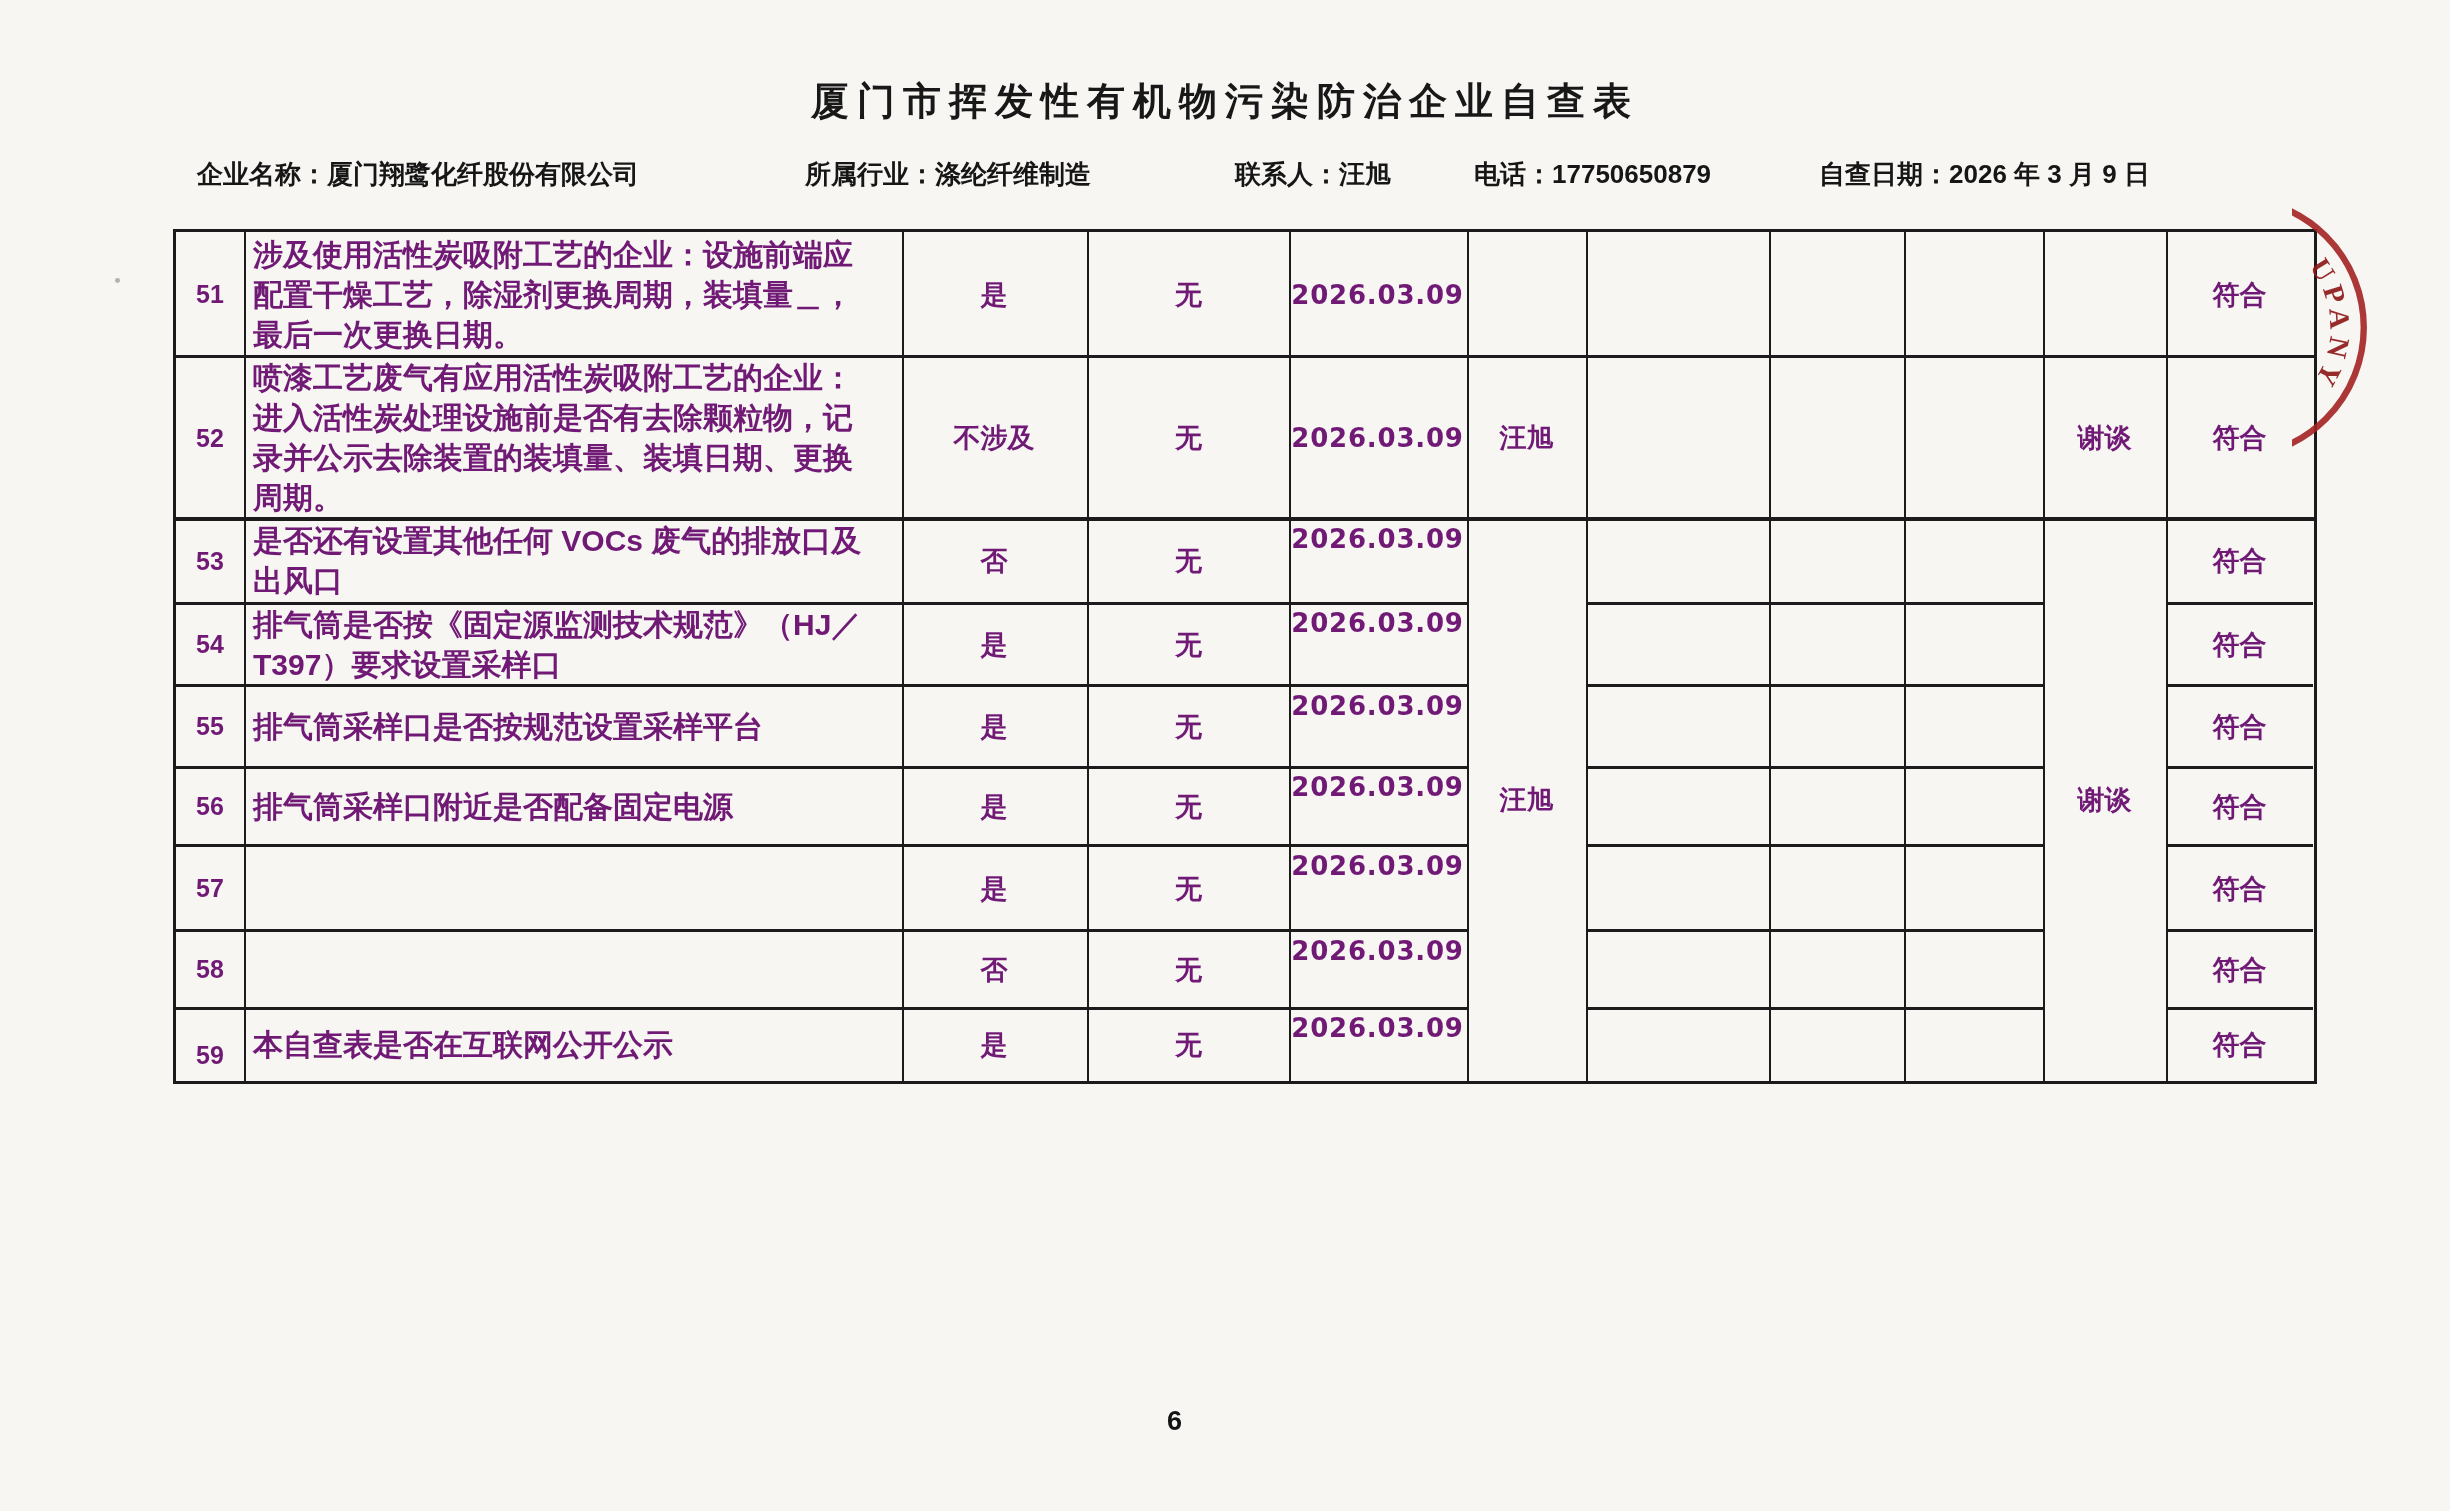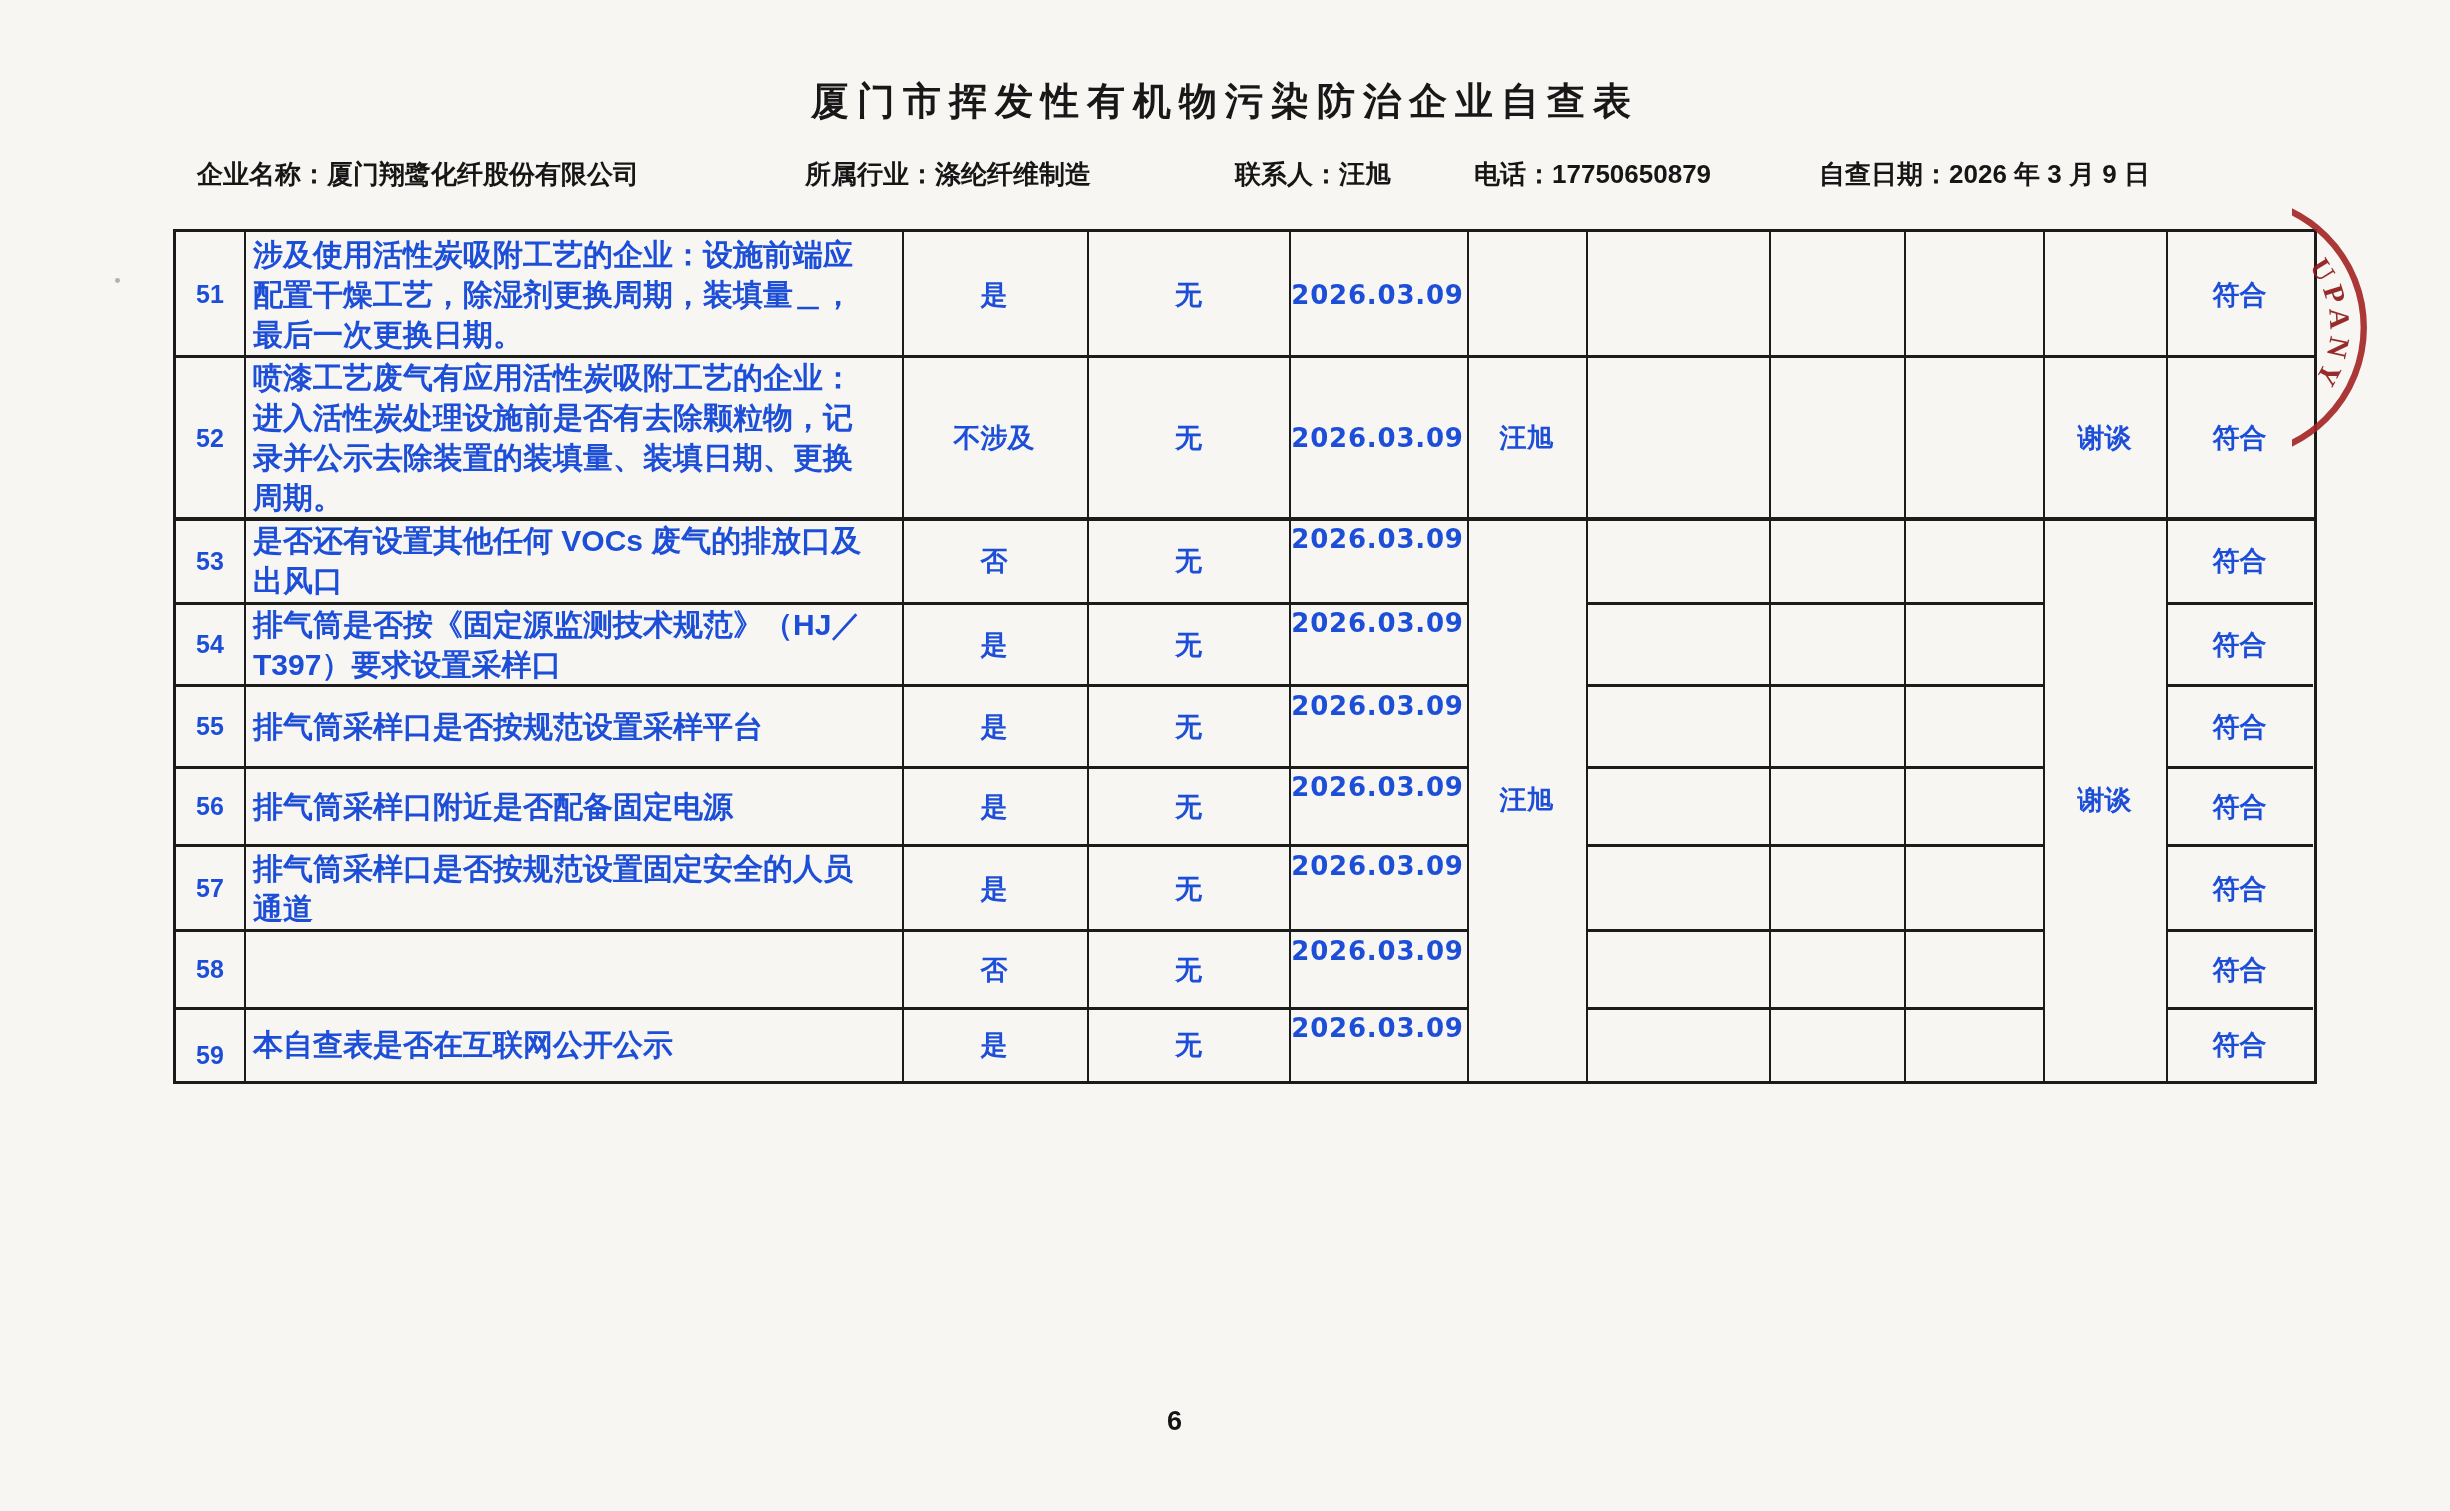--- a/index.html
+++ b/index.html
@@ -17,21 +17,21 @@
   }
   .hdr{font-size:26px;font-weight:700;white-space:nowrap;color:#161616;}
   .table-wrap{
     left:173px;top:229px;width:2138px;height:849px;
     border:3.2px solid #1b1b1b;box-sizing:content-box;
   }
   .vline{position:absolute;top:0;height:100%;width:2.4px;background:#1c1c1c;}
   .hline{position:absolute;height:3.2px;background:#1c1c1c;}
   .c{
     position:absolute;display:flex;align-items:center;justify-content:center;
-    font-size:27px;font-weight:700;color:#1d4ed8;text-align:center;
+    font-size:27px;font-weight:700;color:#701a75;text-align:center;
   }
   .q{
     justify-content:flex-start;align-items:center;text-align:left;
     font-size:30px;line-height:40px;font-weight:700;
   }
   .qi{display:block;width:627px;}
   .top{align-items:flex-start;padding-top:4.8px;box-sizing:border-box;}
   .num{font-size:25px;}
   .dt{font-size:26px;letter-spacing:0.8px;font-family:"DejaVu Sans","Liberation Sans",sans-serif;}
   .pageno{font-size:27px;font-weight:700;}
@@ -144,23 +144,20 @@
   <div class="c num" style="left:0;top:535px;width:68px;height:79px;">56</div>
   <div class="c q" style="left:77px;top:535px;width:627px;height:79px;">
       <span class="qi">排气筒采样口附近是否配备固定电源</span>
     </div>
   <div class="c" style="left:726px;top:535px;width:184px;height:79px;">是</div>
   <div class="c" style="left:911px;top:535px;width:203px;height:79px;">无</div>
   <div class="c dt top" style="left:1113px;top:535px;width:177px;height:79px;">2026.03.09</div>
   <div class="c" style="left:1990px;top:535px;width:147px;height:79px;">符合</div>
 
   <div class="c num" style="left:0;top:614px;width:68px;height:85px;">57</div>
-  <div class="c q" style="left:77px;top:614px;width:627px;height:85px;">
-      <span class="qi">排气筒采样口是否按规范设置固定安全的人员通道</span>
-    </div>
   <div class="c" style="left:726px;top:614px;width:184px;height:85px;">是</div>
   <div class="c" style="left:911px;top:614px;width:203px;height:85px;">无</div>
   <div class="c dt top" style="left:1113px;top:614px;width:177px;height:85px;">2026.03.09</div>
   <div class="c" style="left:1990px;top:614px;width:147px;height:85px;">符合</div>
 
   <div class="c num" style="left:0;top:699px;width:68px;height:77px;">58</div>
   <div class="c" style="left:726px;top:699px;width:184px;height:77px;">否</div>
   <div class="c" style="left:911px;top:699px;width:203px;height:77px;">无</div>
   <div class="c dt top" style="left:1113px;top:699px;width:177px;height:77px;">2026.03.09</div>
   <div class="c" style="left:1990px;top:699px;width:147px;height:77px;">符合</div>

